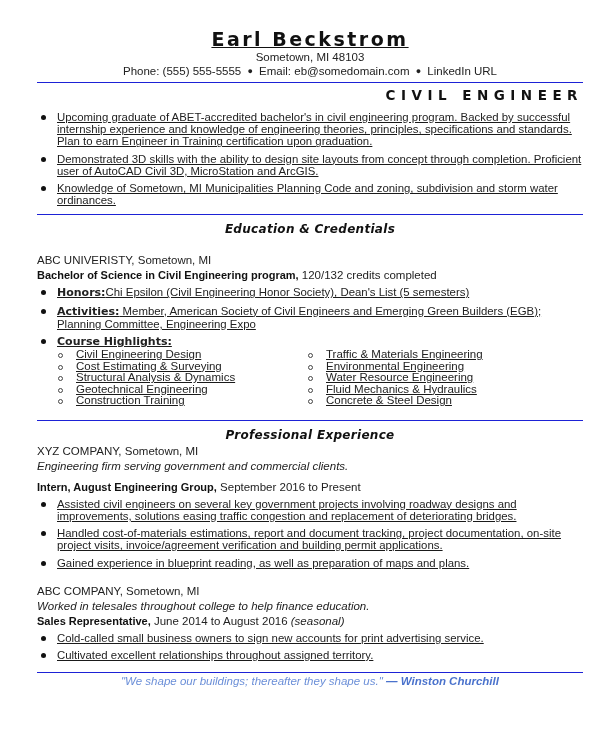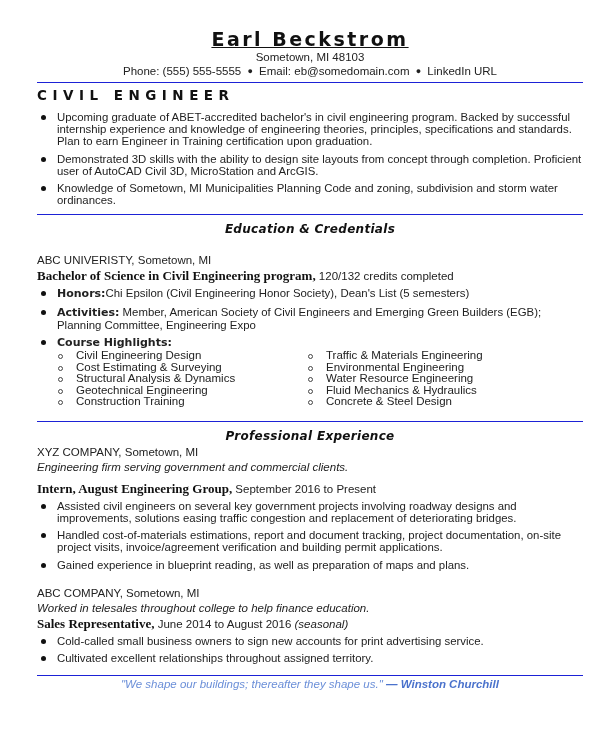--- a/index.html
+++ b/index.html
@@ -10,38 +10,38 @@
     }
     .page { position: absolute; left: 37px; top: 0; width: 546px; }
     .name {
       text-align: center; font-family: "DejaVu Sans", sans-serif; font-weight: bold;
       font-size: 19px; letter-spacing: 2.5px; margin-top: 28px; line-height: 22px; color: #111; text-decoration: underline;
     }
     .contact-line { text-align: center; font-size: 11.5px; line-height: 14px; color: #222; }
     .contact-line .dot { font-size: 9px; margin: 0 3px; position: relative; top: -1px; }
     .rule { border: 0; border-top: 1.5px solid #1d22d6; margin: 0; height: 0; }
     .title {
-      text-align: left; font-family: "DejaVu Sans", sans-serif; font-weight: bold;
+      text-align: right; font-family: "DejaVu Sans", sans-serif; font-weight: bold;
       font-size: 13.5px; letter-spacing: 5.5px; margin-top: 4px; line-height: 17px; color: #111;
     }
-    ul.bullets { list-style: none; margin: 0; padding: 0; }
+    ul.bullets { list-style: none; margin: 0; padding: 0; text-decoration: underline; }
     ul.bullets > li {
       position: relative; padding-left: 20px; font-size: 11.4px; line-height: 12.2px;
       color: #222; margin-bottom: 5px;
     }
     ul.bullets > li::before {
       content: ""; position: absolute; left: 4px; top: 4px; width: 5px; height: 5px;
       border-radius: 50%; background: #111;
     }
     .section-heading {
       text-align: center; font-family: "DejaVu Sans", sans-serif; font-weight: bold;
       font-size: 12px; letter-spacing: 0.3px; line-height: 16px; margin-top: 6px; color: #111; font-style: italic;
     }
     .line { font-size: 11.5px; line-height: 15px; color: #222; }
-    .line b { font-family: Liberation Serif, serif; font-size: 13px; color: #111; }
+    .line b { font-family: Liberation Sans, sans-serif; font-size: 11px; color: #111; }
     .italic { font-style: italic; }
     .courses { display: flex; margin-top: 1px; }
     .courses ul { list-style: none; margin: 0; padding: 0; }
     .courses li {
       position: relative; padding-left: 39px; font-size: 11.5px; line-height: 11.5px; color: #222;
     }
     .courses li::before {
       content: ""; position: absolute; left: 21px; top: 4px; width: 3px; height: 3px;
       border: 1px solid #444; border-radius: 50%;
     }

